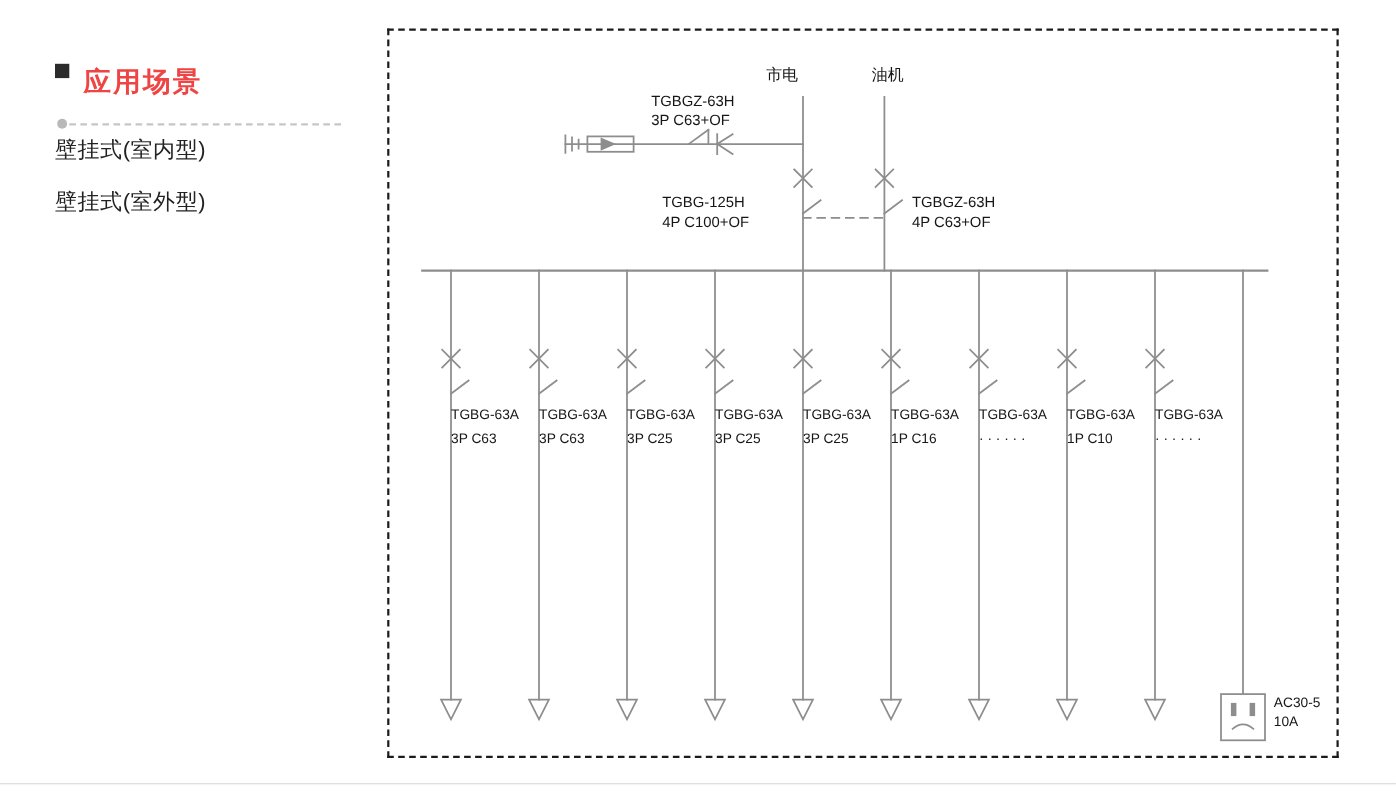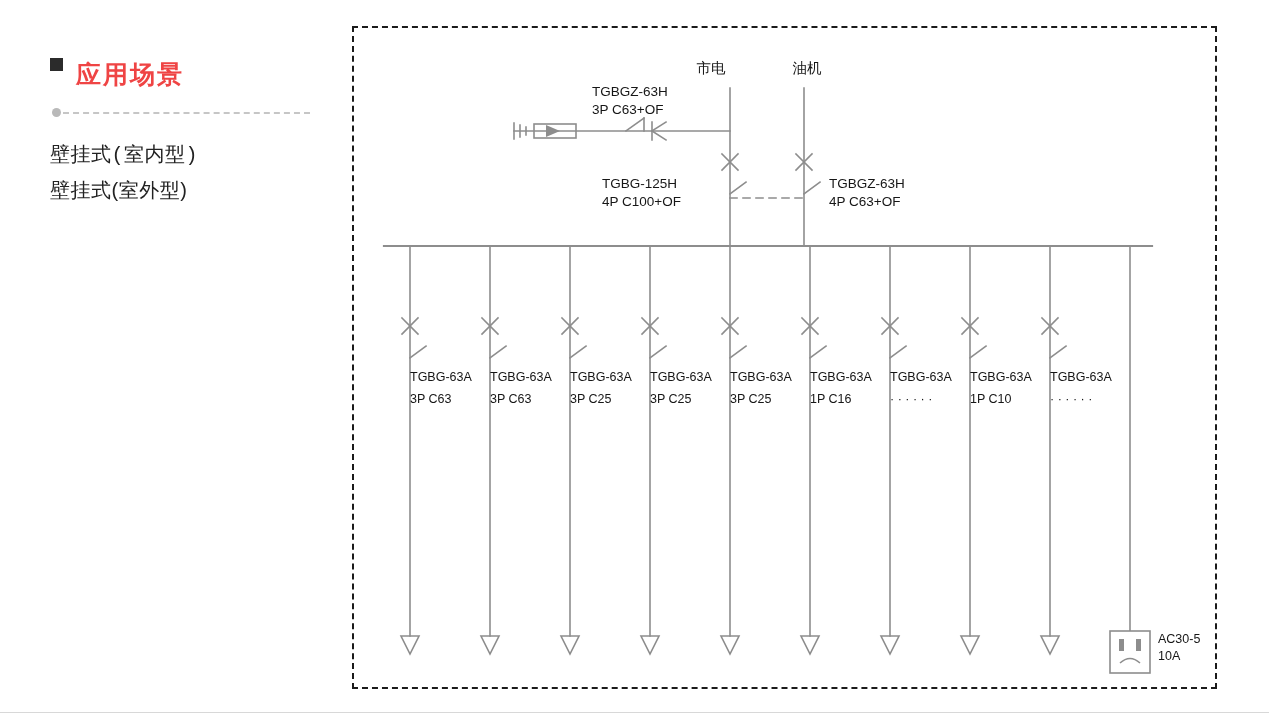--- a/index.html
+++ b/index.html
@@ -57,24 +57,24 @@
   }
   .divider-line {
     flex: 1 1 auto;
     border-top: 2px dashed #c6c6c6;
     margin-left: 2px;
     height: 0;
   }
   .info-line {
     font-size: 20px;
     color: #222222;
-    margin-top: 9px;
+    margin-top: 20px;
     letter-spacing: 0.5px;
   }
-  .info-line.first { margin-top: 24px; font-family: Liberation Mono, monospace; }
+  .info-line.first { margin-top: 6px; }
 
   
   .diagram-frame {
     position: absolute;
     left: 352px;
     top: 26px;
     width: 865px;
     height: 663px;
     border: 2px dashed #1b1b1b;
     box-sizing: border-box;

